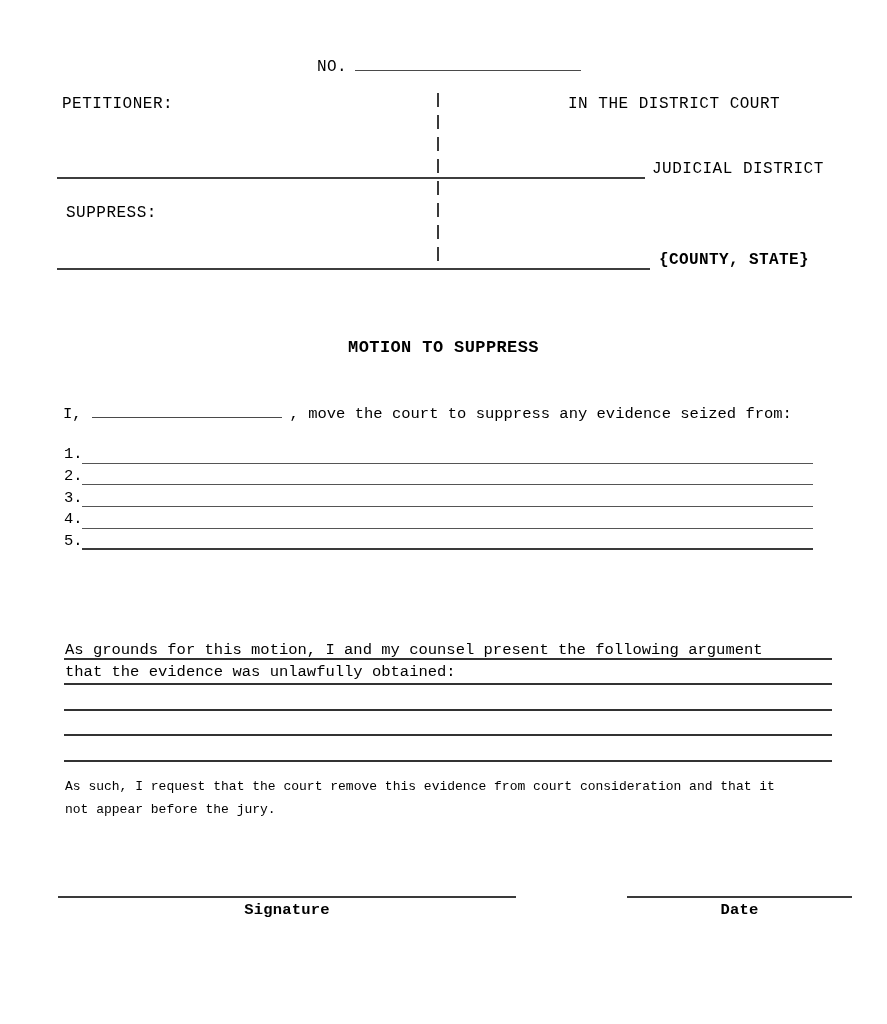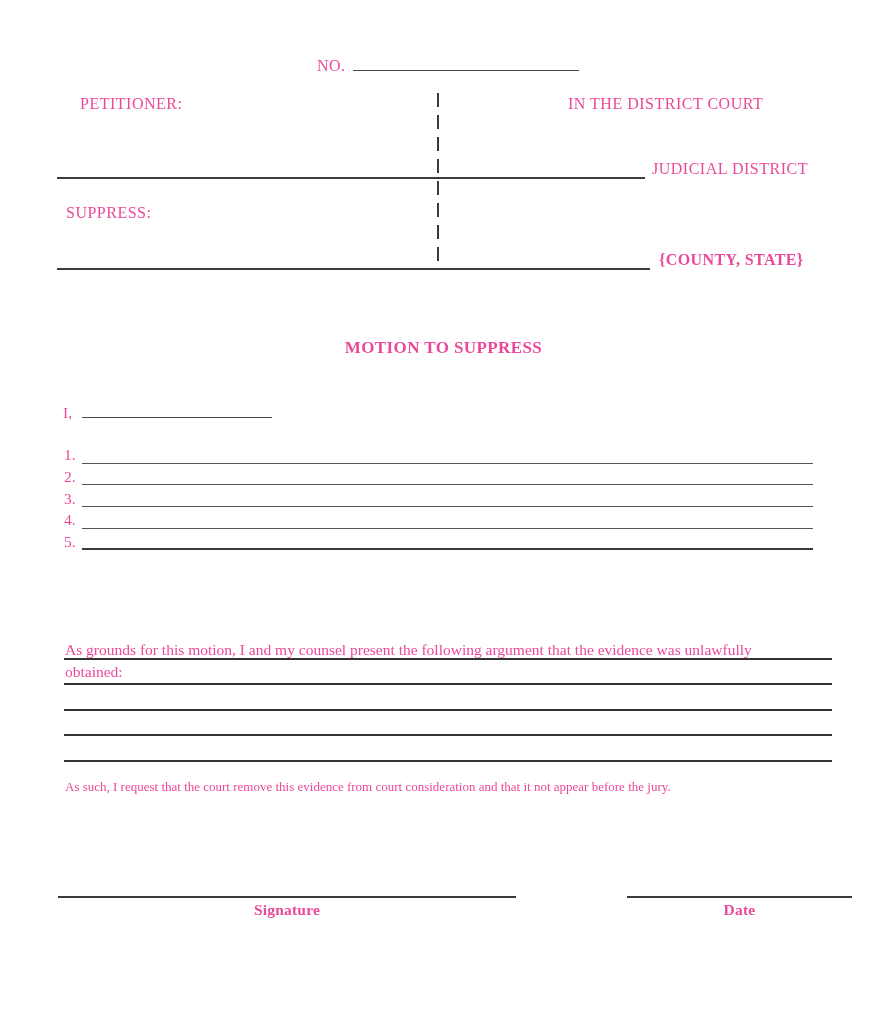--- a/index.html
+++ b/index.html
@@ -5,22 +5,22 @@
   html, body {
     margin: 0;
     padding: 0;
     background: #ffffff;
   }
   .page {
     position: relative;
     width: 887px;
     height: 1024px;
     background: #ffffff;
-    font-family: Liberation Serif, serif;
-    color: #ec4899;
+    font-family: Liberation Mono, monospace;
+    color: #000000;
     overflow: hidden;
   }
   .abs { position: absolute; }
 
   
   .no-row {
     left: 317px; top: 53px;
     font-size: 16px;
     letter-spacing: 0.4px;
     display: flex;
@@ -31,21 +31,21 @@
     width: 226px;
     height: 17px;
     margin-left: 8px;
     border-bottom: 1.6px solid #4a4a4a;
   }
   .cap-label {
     font-size: 16px;
     letter-spacing: 0.5px;
     white-space: nowrap;
   }
-  .petitioner-label { left: 80px; top: 95px; }
+  .petitioner-label { left: 62px; top: 95px; }
   .defendant-label  { left: 66px; top: 204px; }
   .court-name       { left: 568px; top: 95px; }
   .judicial-district{ left: 652px; top: 160px; }
   .county-state     { left: 659px; top: 251px; font-weight: bold; letter-spacing: 0.4px; }
 
   .vdash {
     left: 437px; top: 93px;
     width: 2px; height: 177px;
     background: repeating-linear-gradient(
       to bottom,
@@ -155,20 +155,21 @@
 
   <span class="abs cap-label defendant-label">SUPPRESS:</span>
   <div class="abs hline hline2"></div>
   <span class="abs cap-label county-state">{COUNTY, STATE}</span>
 
   <div class="abs motion-title">MOTION TO SUPPRESS</div>
 
   <div class="abs opening-row">
     <span>I,</span>
     <span class="movant-fill"></span>
+    <span class="opening-suffix">, move the court to suppress any evidence seized from:</span>
   </div>
 
   <div class="abs evidence-list">
     <div class="ev-row">
       <span class="ev-num">1.</span>
       <span class="ev-line"></span>
     </div>
     <div class="ev-row">
       <span class="ev-num">2.</span>
       <span class="ev-line"></span>

